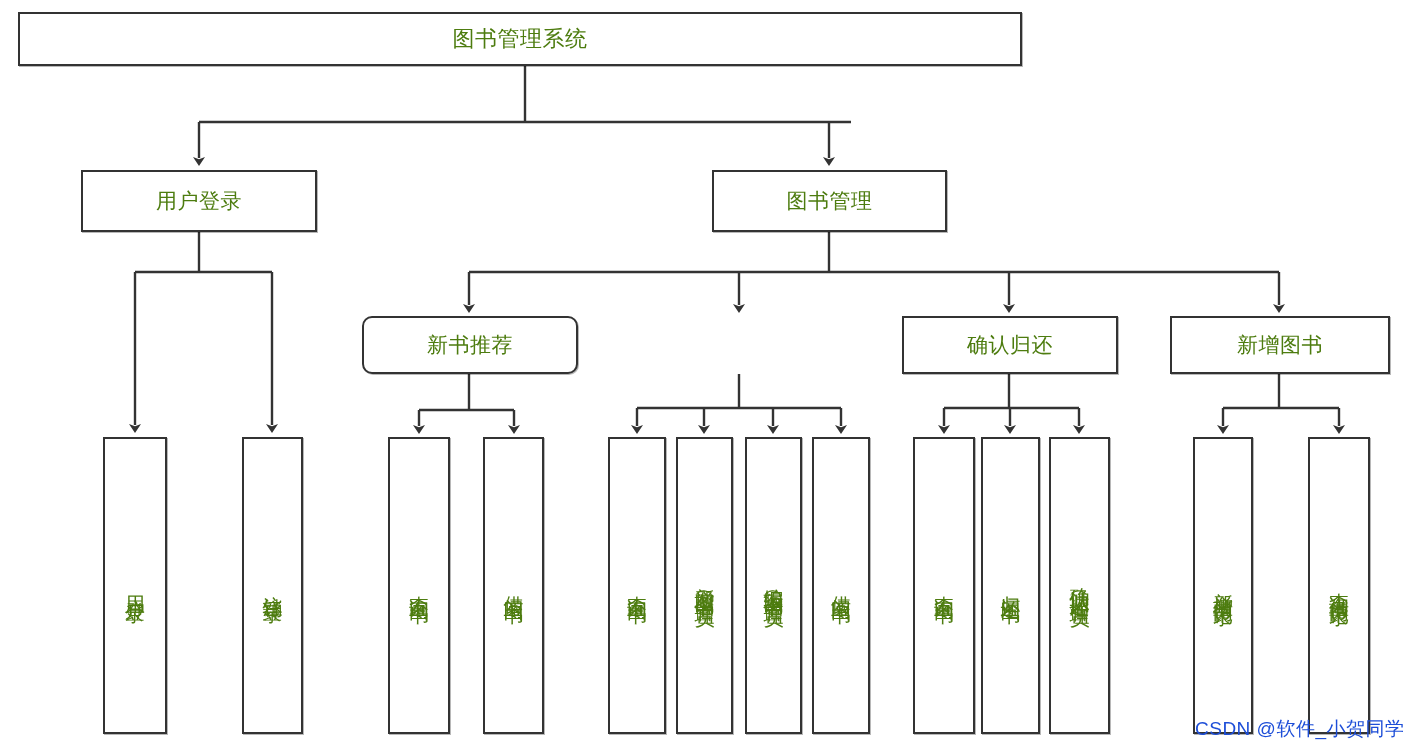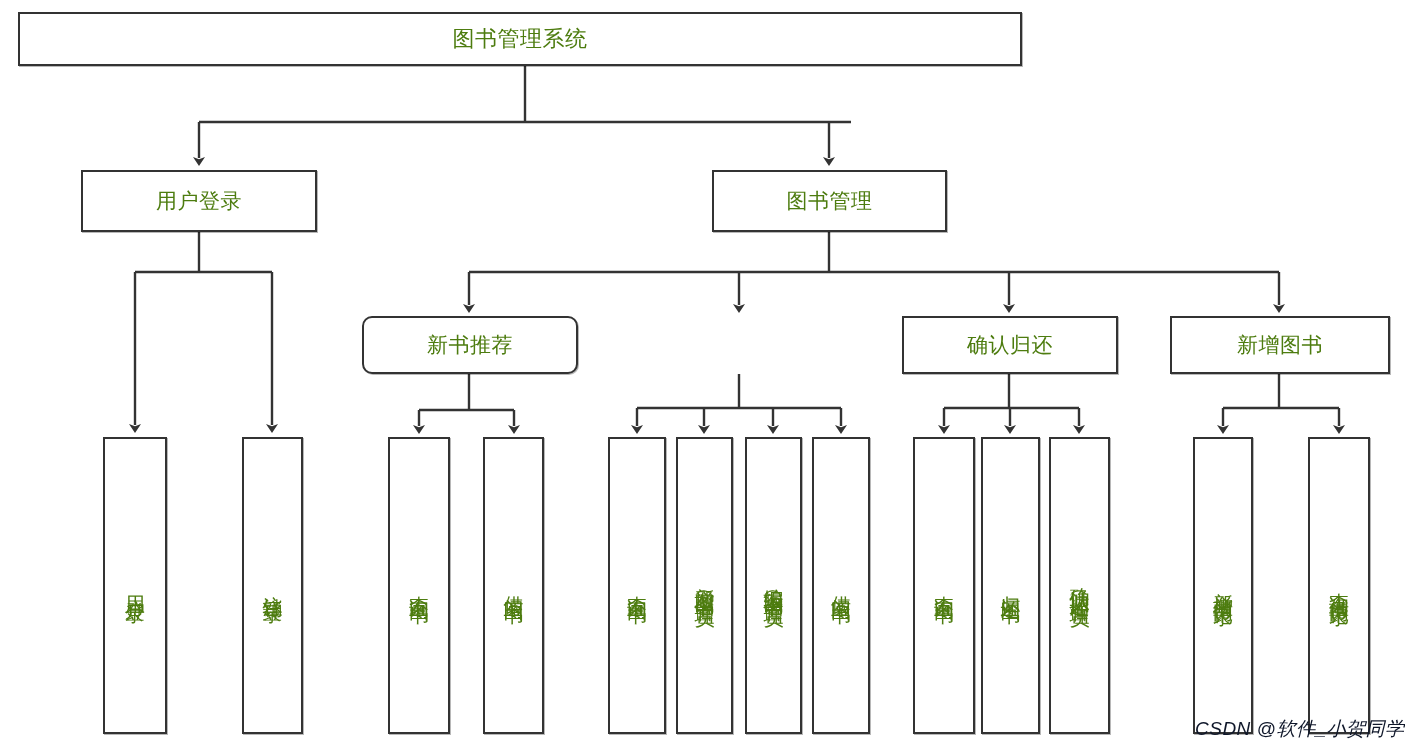--- a/index.html
+++ b/index.html
@@ -173,15 +173,15 @@
   <div class="node vert" style="left: 1049px; top: 437px; width: 61px; height: 297px;">
     <span class="vlabel">确认归还（管理员）</span>
   </div>
   <div class="node vert" style="left: 1193px; top: 437px; width: 60px; height: 297px;">
     <span class="vlabel">新增借阅记录</span>
   </div>
   <div class="node vert" style="left: 1308px; top: 437px; width: 62px; height: 297px;">
     <span class="vlabel">查询借阅记录</span>
   </div>
 
-  <div class="watermark" style="left: 1195px; top: 716px; color: #0f172a; font-style: italic;">CSDN @软件_小贺同学</div>
+  <div class="watermark" style="left: 1195px; top: 716px; color: #1d4ed8;">CSDN @软件_小贺同学</div>
 
 </div>
 
 </body></html>

